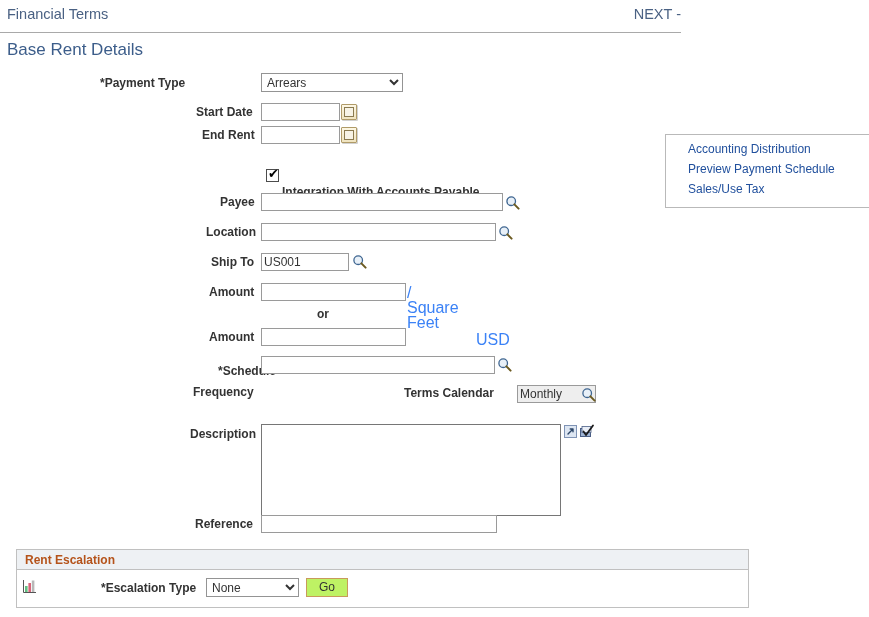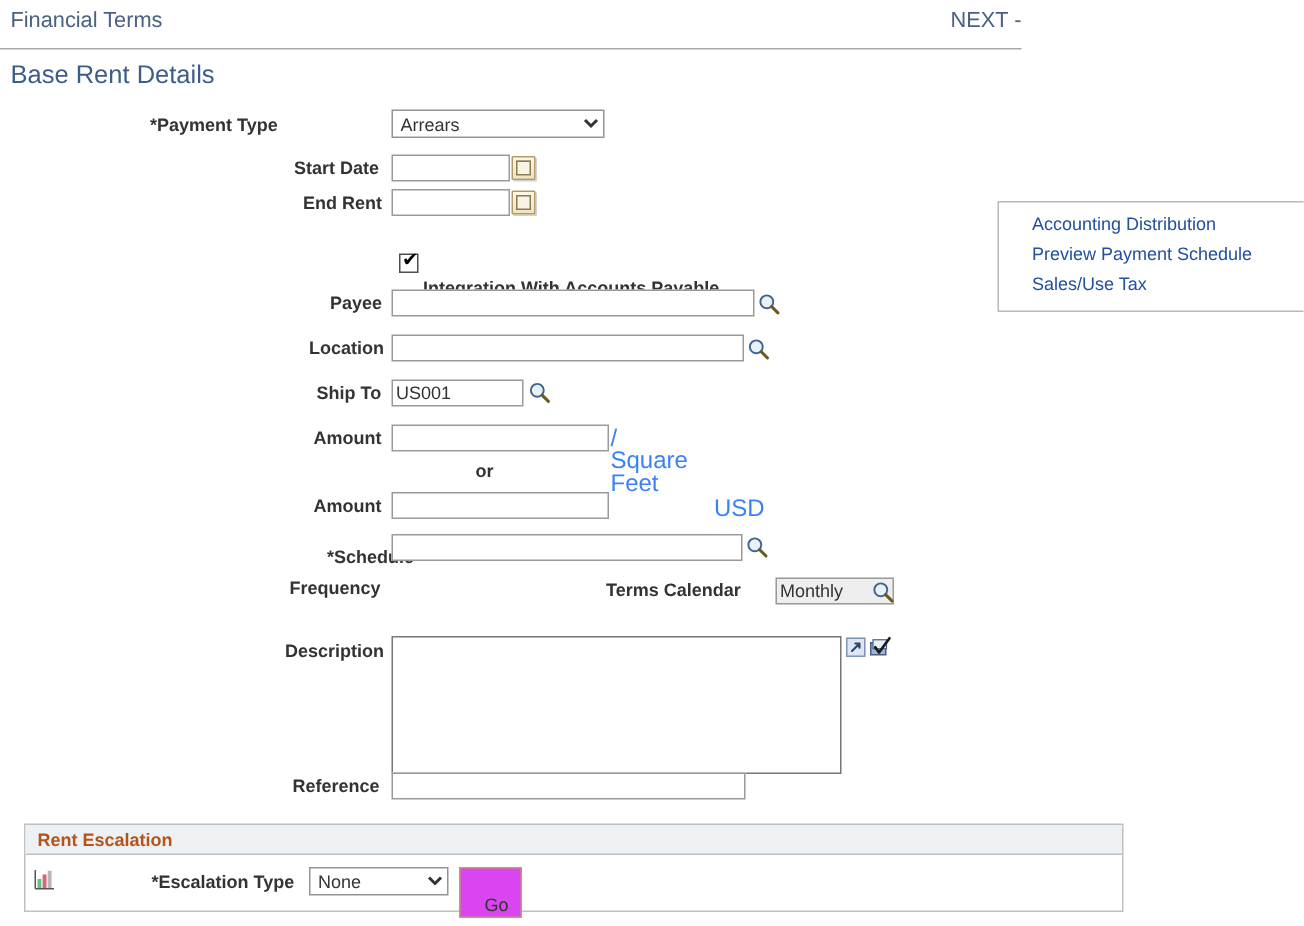--- a/index.html
+++ b/index.html
@@ -235,27 +235,27 @@
     white-space: nowrap;
   }
   #go-btn {
     position: absolute;
     left: 306px;
     top: 578px;
     width: 42px;
     height: 19px;
     box-sizing: border-box;
     border: 1px solid #c89a5b;
-    background: #d946ef;
+    background: #bef264;
     font-family: "Liberation Sans", sans-serif;
     font-size: 12px;
     color: #333333;
     line-height: 17px;
     text-align: center;
-    padding: 16px;
+    padding: 0;
     cursor: pointer;
   }
   .chart-icon {
     position: absolute;
     width: 16px;
     height: 16px;
   }
 </style>
 </head>
 <body>

